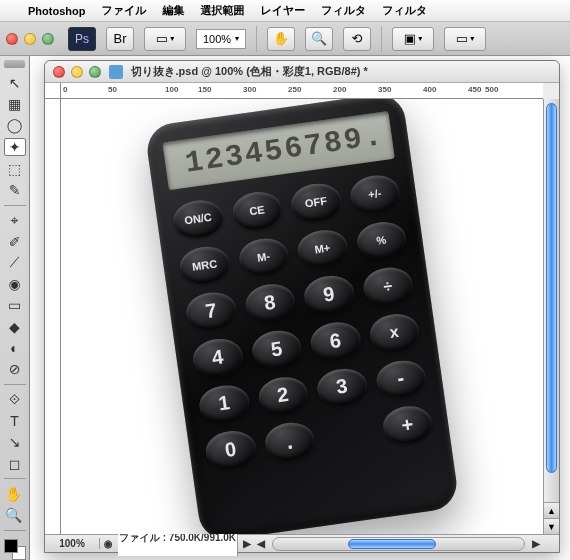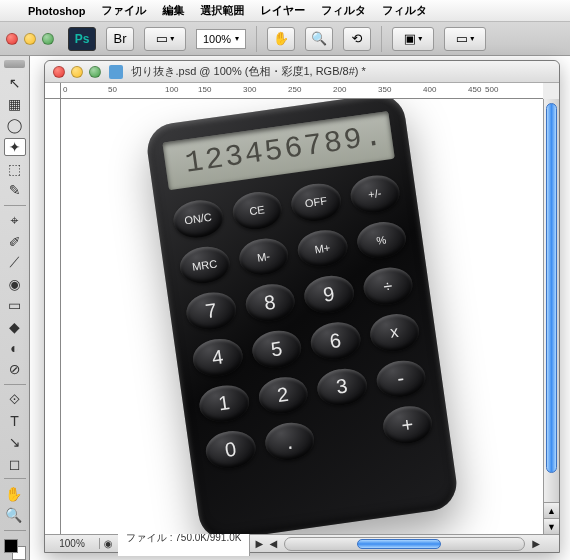--- a/index.html
+++ b/index.html
@@ -12,52 +12,52 @@
 .menubar span { cursor: default; font-weight: bold; }
 
 
 .optbar { height: 34px; background: linear-gradient(#d8d8d8,#c6c6c6); border-bottom: 1px solid #999; display: flex; align-items: center; padding: 0 6px; gap: 10px; }
 .traffic { display: flex; gap: 6px; margin-right: 4px; }
 .tl { width: 12px; height: 12px; border-radius: 50%; border: 1px solid rgba(0,0,0,.25); }
 .tl.r { background: radial-gradient(circle at 35% 30%, #ff8a80, #e53935); }
 .tl.y { background: radial-gradient(circle at 35% 30%, #ffe082, #fbc02d); }
 .tl.g { background: radial-gradient(circle at 35% 30%, #a5d6a7, #43a047); }
 .optbtn { width: 28px; height: 24px; background: linear-gradient(#fafafa,#ddd); border: 1px solid #999; border-radius: 3px; display: flex; align-items: center; justify-content: center; font-size: 13px; }
-.optbtn.ps { background: #1a2a42; color: #14b8a6; font-weight: bold; font-size: 12px; border-color: #333; }
+.optbtn.ps { background: #1a2a42; color: #c4b5fd; font-weight: normal; font-size: 12px; border-color: #333; }
 .optbtn.wide { width: 42px; }
 .zoomfield { width: 50px; height: 20px; background: #fff; border: 1px solid #999; display: flex; align-items: center; justify-content: center; font-size: 11px; }
 .sep { width: 1px; height: 26px; background: #aaa; }
 
 
 .tools { position: absolute; left: 0; top: 56px; width: 30px; background: linear-gradient(#e0e0e0,#cacaca); border-right: 1px solid #888; display: flex; flex-direction: column; align-items: center; padding-top: 18px; gap: 4px; height: 504px; }
 .tools::before { content:""; position:absolute; top:4px; left:4px; right:4px; height:8px; background:linear-gradient(#bbb,#999); border-radius:2px;}
 .toolbtn { width: 22px; height: 18px; display: flex; align-items: center; justify-content: center; font-size: 14px; color: #333; cursor: pointer; }
 .toolbtn.sel { background: #fff; border: 1px solid #777; border-radius: 2px; }
 .tools hr { width: 22px; border: none; border-top: 1px solid #999; margin: 2px 0; }
 .swatches { width:22px; height:22px; position:relative; margin-top:2px;}
 .swatches .fg{position:absolute;top:0;left:0;width:14px;height:14px;background:#000;border:1px solid #888;}
 .swatches .bg{position:absolute;bottom:0;right:0;width:14px;height:14px;background:#fff;border:1px solid #888;}
 
 
-.docwin { position: absolute; left: 44px; top: 60px; width: 516px; height: 493px; background: #ededed; border: 1px solid #7a7a7a; border-radius: 6px 6px 0 0; box-shadow: 0 6px 20px rgba(0,0,0,.3); display: flex; flex-direction: column; }
+.docwin { position: absolute; left: 44px; top: 60px; width: 516px; height: 493px; background: #ededed; border: 1px solid #7a7a7a; border-radius: 6px 6px 0 0; box-shadow: 0 6px 20px rgba(0,0,0,.3); display: flex; flex-direction: column; font-weight: bold; }
 .docwin .titlebar { height: 22px; background: linear-gradient(#f4f4f4,#dcdcdc); border-bottom: 1px solid #aaa; display: flex; align-items: center; padding: 0 8px; gap: 8px; font-size: 11px; color: #333; border-radius: 6px 6px 0 0;}
 .docwin .titlebar .traffic { margin-right: 0; }
 .docwin .titlebar .docicon{width:14px;height:14px;background:#5aa0d8;border-radius:2px;}
 .ruler-h { height: 16px; background: #fff; border-bottom: 1px solid #888; position: relative; margin-left: 16px; margin-right: 16px;}
 .ruler-h .num{position:absolute;top:2px;font-size:8px;color:#555;}
 .ruler-corner{position:absolute;left:0;top:22px;width:16px;height:16px;background:#fff;border-right:1px solid #888;border-bottom:1px solid #888;}
 .ruler-v{position:absolute;left:0;top:38px;width:16px;bottom:18px;background:#fff;border-right:1px solid #888;}
 .canvas-wrap{flex:1;display:flex;position:relative;}
 .canvas{position:absolute;left:16px;top:0;right:16px;bottom:0;background:#fff;overflow:hidden;display:flex;align-items:center;justify-content:center;}
 .vscroll{position:absolute;right:0;top:0;width:16px;bottom:0;background:linear-gradient(to right,#eee,#d0d0d0);border-left:1px solid #999;}
 .vscroll .thumb{position:absolute;left:2px;right:2px;top:4px;height:370px;background:linear-gradient(to right,#a8d4ff,#3f8ef0,#a8d4ff);border:1px solid #3a72c4;border-radius:7px;}
 .vscroll .btn{position:absolute;left:0;right:0;height:16px;background:linear-gradient(#f0f0f0,#ccc);border-top:1px solid #999;display:flex;align-items:center;justify-content:center;font-size:9px;}
 .statusbar{height:18px;background:linear-gradient(#eee,#d6d6d6);border-top:1px solid #999;display:flex;align-items:center;font-size:10px;color:#333;}
 .statusbar .zoom{width:55px;text-align:center;border-right:1px solid #999;}
-.statusbar .info{padding:0 8px;border-right:1px solid #999;background:#fff;height:25px;line-height:14px;margin:0 2px;}
+.statusbar .info{padding:0 1px;border-right:1px solid #999;background:#fff;height:25px;line-height:14px;margin:0 2px;}
 .statusbar .hscroll{flex:1;position:relative;height:14px;margin:0 4px;background:linear-gradient(#eee,#ccc);border:1px solid #999;border-radius:7px;}
 .statusbar .hscroll .hthumb{position:absolute;left:30%;width:35%;top:1px;bottom:1px;background:linear-gradient(#a8d4ff,#3f8ef0,#a8d4ff);border:1px solid #3a72c4;border-radius:6px;}
 .statusbar .ar{width:14px;text-align:center;}
 
 
 .calc{width:260px;height:420px;background:linear-gradient(150deg,#3a3a3c,#0a0a0b 50%,#1d1d1f);border-radius:28px;transform:rotate(-8deg);box-shadow:0 20px 40px rgba(0,0,0,.35),inset 0 2px 6px rgba(255,255,255,.25),inset 0 -4px 10px rgba(0,0,0,.6);padding:18px 16px 22px;}
 .calc .screen{height:48px;background:linear-gradient(#b5b8b0,#9ea297);border-radius:3px;margin-bottom:14px;display:flex;align-items:center;justify-content:flex-end;padding:0 8px;font-family:"Courier New",monospace;font-size:30px;letter-spacing:2px;color:#4a4a44;box-shadow:inset 0 2px 5px rgba(0,0,0,.6);}
 .calc .row{display:flex;gap:10px;justify-content:space-between;margin-bottom:10px;}
 .calc .key{flex:1;aspect-ratio:1.35/1;background:radial-gradient(ellipse at 35% 25%,#4a4a4d,#141416 70%);border-radius:50%;display:flex;align-items:center;justify-content:center;color:#e8e8e8;font-size:13px;box-shadow:inset 0 2px 3px rgba(255,255,255,.2),inset 0 -3px 4px rgba(0,0,0,.7),0 2px 3px rgba(0,0,0,.4);}
 .calc .row.sm .key{font-size:11px;}

